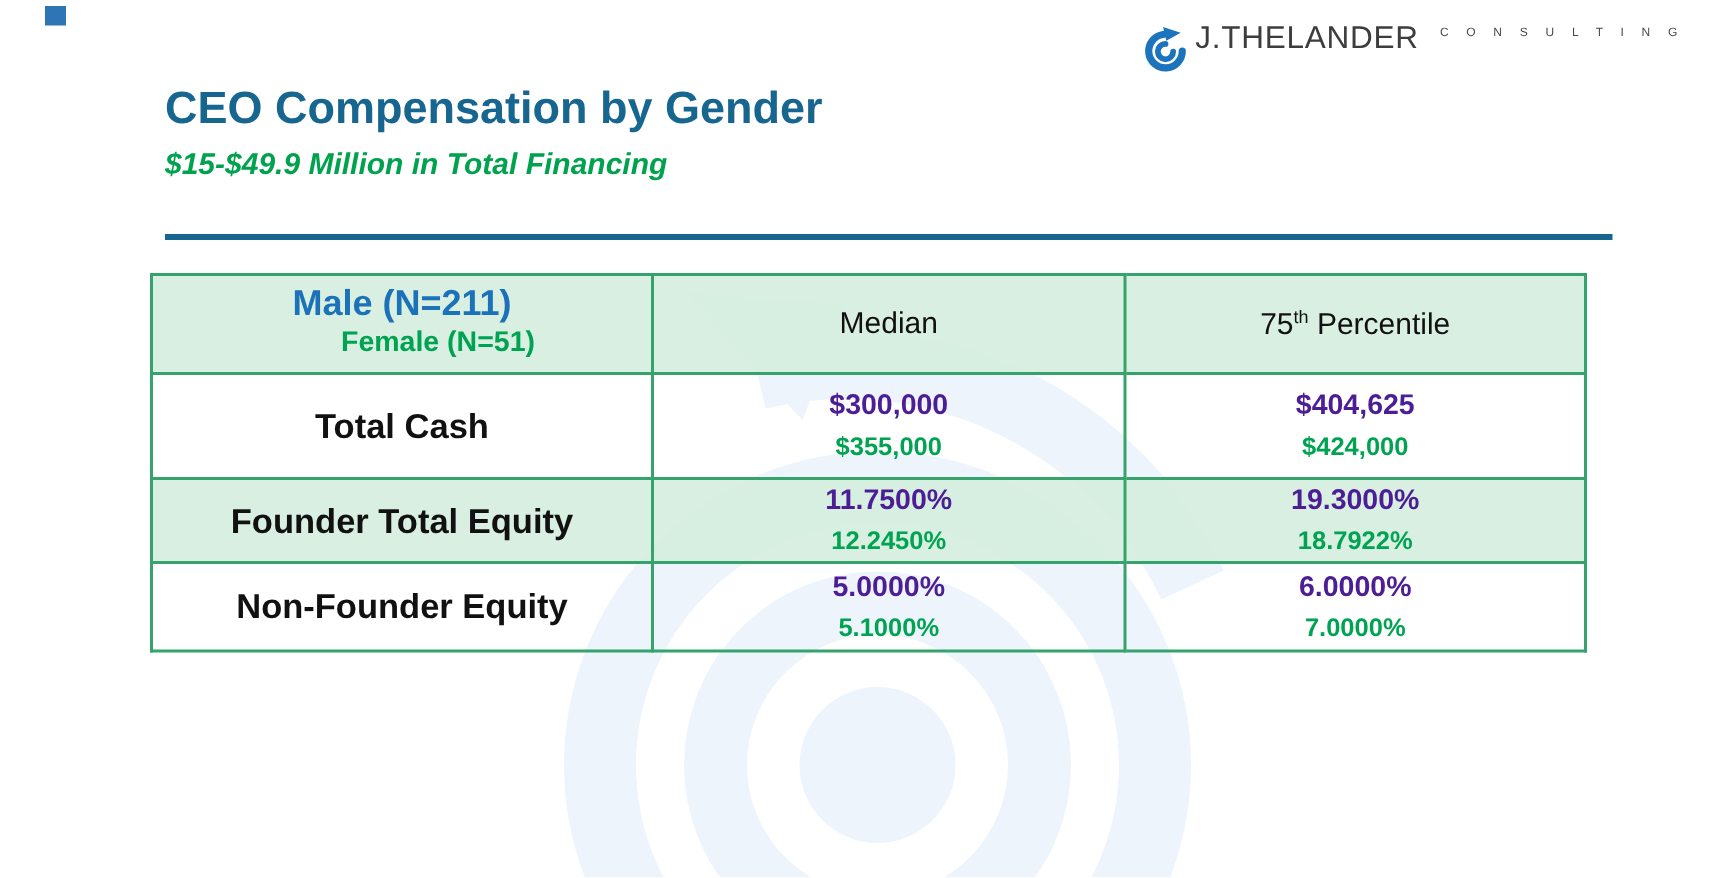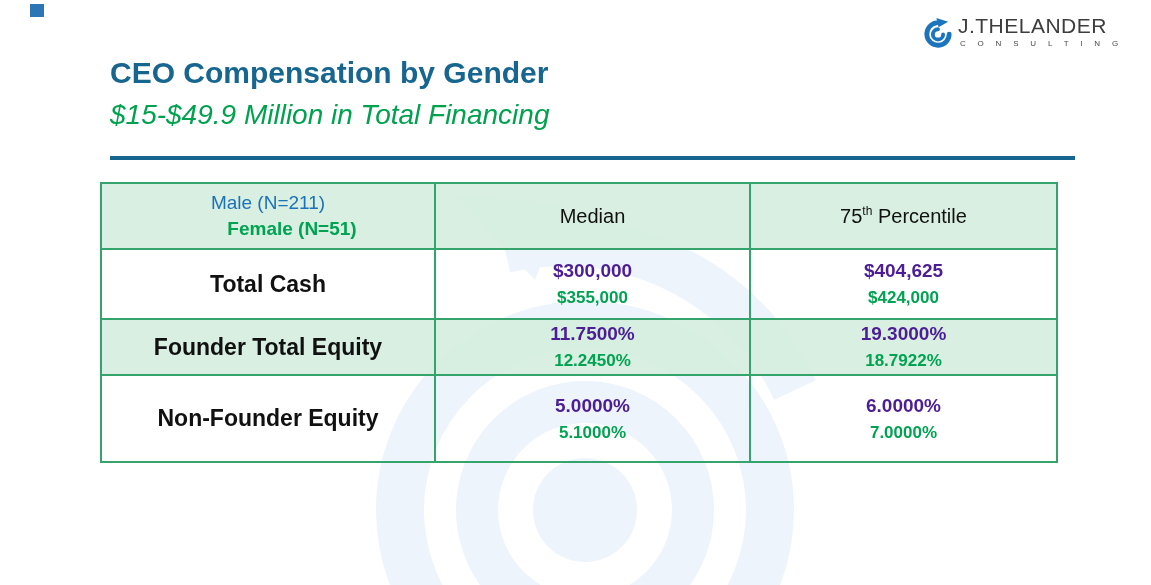--- a/index.html
+++ b/index.html
@@ -5,46 +5,46 @@
   html,body{margin:0;padding:0;}
   body{
     width:1151px;height:585px;overflow:hidden;position:relative;
     background:#ffffff;font-family:"Liberation Sans",sans-serif;
   }
   .corner-square{position:absolute;left:30px;top:4px;width:14px;height:13px;background:#2E75B6;}
 
   
   .logo{position:absolute;top:15px;right:28px;display:flex;align-items:flex-start;}
   .logo svg{display:block;margin-top:2px;}
-  .logo-text{margin-left:4px;display:flex;flex-direction:column;align-items:flex-start;}
+  .logo-text{margin-left:4px;display:flex;align-items:flex-start;}
   .logo-main{font-size:21px;color:#3d3d3d;letter-spacing:0.5px;line-height:22px;}
-  .logo-sub{font-size:8px;color:#4a4a4a;letter-spacing:4.8px;margin-top:2px;margin-left:2px;}
+  .logo-sub{font-size:8px;color:#4a4a4a;letter-spacing:4.8px;margin-top:2px;margin-left:14px;}
 
   
   .title{position:absolute;left:110px;top:56px;font-size:30px;font-weight:700;color:#176690;text-align:center;}
-  .subtitle{position:absolute;left:110px;top:99px;font-size:28px;font-weight:400;font-style:italic;color:#00A24E;}
+  .subtitle{position:absolute;left:110px;top:99px;font-size:20px;font-weight:700;font-style:italic;color:#00A24E;}
   .divider{position:absolute;left:110px;top:156px;width:965px;height:4px;background:#176690;}
 
   
   .watermark{position:absolute;left:340px;top:185px;width:500px;height:400px;pointer-events:none;z-index:0;}
 
   
   table.comp{
     position:absolute;left:100px;top:182px;width:950px;z-index:1;
     border-collapse:collapse;table-layout:fixed;
   }
   table.comp th, table.comp td{
     border:2px solid #34A46C;text-align:center;vertical-align:middle;padding:0;
   }
   .col1{width:332px;} .col2{width:313px;} .col3{width:305px;}
   tr.hdr{height:66px;}
-  tr.r1{height:70px;} tr.r2{height:48px;} tr.r3{height:87px;margin-left:28px;}
+  tr.r1{height:70px;} tr.r2{height:48px;} tr.r3{height:59px;margin-left:28px;}
   .shaded{background:rgba(214,238,223,0.95);}
   .clear{background:transparent;}
-  .hdr-male{display:block;font-size:19px;font-weight:400;color:#1C72B8;line-height:26px;}
+  .hdr-male{display:block;font-size:24px;font-weight:700;color:#1C72B8;line-height:26px;}
   .hdr-female{display:block;font-size:19px;font-weight:700;color:#00A351;line-height:26px;margin-left:48px;}
   .hdr-black{font-size:20px;font-weight:400;color:#111111;}
   .hdr-black sup{font-size:12px;}
   .row-label{font-size:23px;font-weight:700;color:#111111;}
   .val-male{display:block;font-size:19px;font-weight:600;color:#4c1d95;line-height:27px;}
   .val-female{display:block;font-size:17px;font-weight:600;color:#00A351;line-height:27px;}
 </style>
 </head>
 <body>
 

